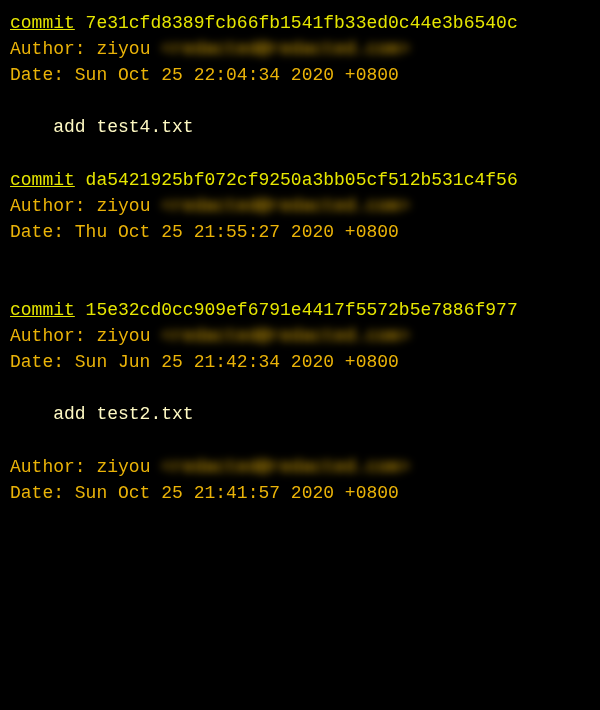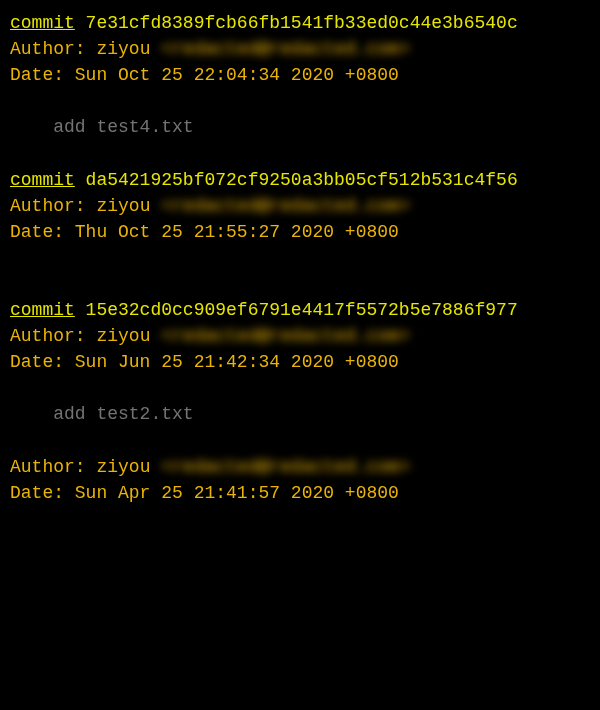--- a/index.html
+++ b/index.html
@@ -27,21 +27,21 @@
       font-family: Liberation Mono, monospace;
     }
     .author-line, .date-line {
       color: #eab308;
     }
     .blur {
       filter: blur(4px);
       -webkit-filter: blur(4px);
     }
     .message-line {
-      color: #737373;
+      color: #fef9c3;
       padding-left: 4ch;
     }
     .blank-line {
       height: 1.45em;
     }
     .commit-block {
     }
   </style>
 </head>
 <body>
@@ -65,17 +65,17 @@
     <div class="commit-block">
       <div class="commit-line"><span class="commit-label">commit</span><span class="commit-hash"> 15e32cd0cc909ef6791e4417f5572b5e7886f977</span></div>
       <div class="author-line"><span>Author:</span><span> ziyou </span><span class="blur">&lt;redacted@redacted.com&gt;</span></div>
       <div class="date-line"><span>Date:  </span><span> Sun Jun 25 21:42:34 2020 +0800</span></div>
       <div class="blank-line"></div>
       <div class="message-line">add test2.txt</div>
       <div class="blank-line"></div>
     </div>
     <div class="commit-block">
       <div class="author-line"><span>Author:</span><span> ziyou </span><span class="blur">&lt;redacted@redacted.com&gt;</span></div>
-      <div class="date-line"><span>Date:  </span><span> Sun Apr 25 21:41:57 2020 +0800</span></div>
+      <div class="date-line"><span>Date:  </span><span> Sun Oct 25 21:41:57 2020 +0800</span></div>
       <div class="blank-line"></div>
       <div class="blank-line"></div>
     </div>
   </div>
 
 </body></html>

